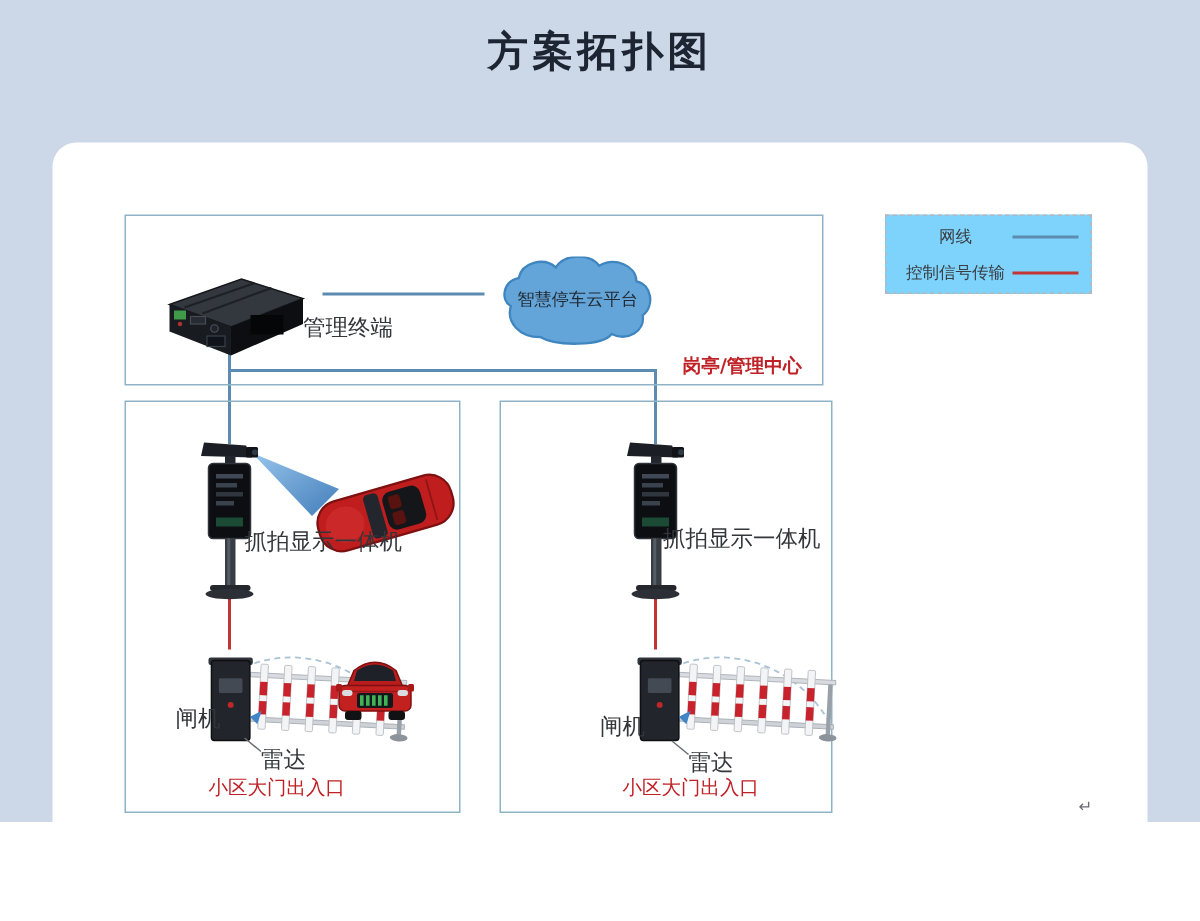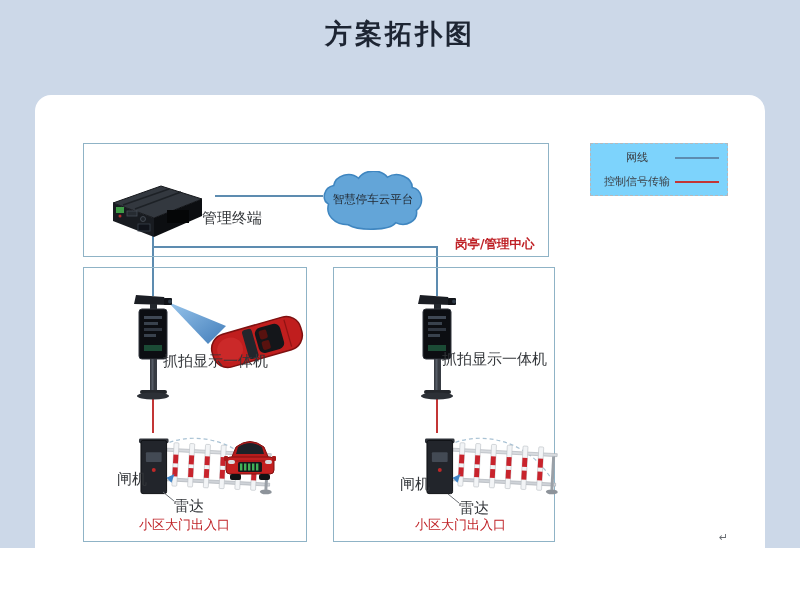--- a/index.html
+++ b/index.html
@@ -15,21 +15,21 @@
   .sig{background:#c33535;}
   .lbl{position:absolute;font-size:15px;color:#33363a;white-space:nowrap;}
   .red-lbl{position:absolute;font-size:13px;font-weight:normal;color:#bf2126;white-space:nowrap;}
   .zone-tag{position:absolute;font-size:12.5px;font-weight:bold;color:#bf2126;white-space:nowrap;}
   .legend{position:absolute;left:555px;top:48px;width:138px;height:53px;background:#7dd3fc;
           border:1px dashed #b3b8bd;box-sizing:border-box;display:flex;flex-direction:column;
           justify-content:center;gap:9px;padding:4px 8px;}
   .legend-row{display:flex;align-items:center;}
   .legend-label{flex:1;text-align:center;font-size:11px;color:#3a3d42;white-space:nowrap;}
   .legend-line{width:44px;height:2px;flex:none;}
-  .cloud-wrap{position:absolute;left:278px;top:76px;width:120px;height:62px;}
+  .cloud-wrap{position:absolute;left:290px;top:76px;width:120px;height:62px;}
   .cloud-label{position:absolute;left:0;top:21px;width:100%;text-align:center;
                font-size:11.5px;color:#222a33;}
   .ret{position:absolute;left:684px;top:436px;font-size:11px;color:#6a6e73;}
   svg{position:absolute;display:block;}
 </style>
 </head>
 <body>
 
 <div class="stage">
   <h1 class="title">方案拓扑图</h1>

